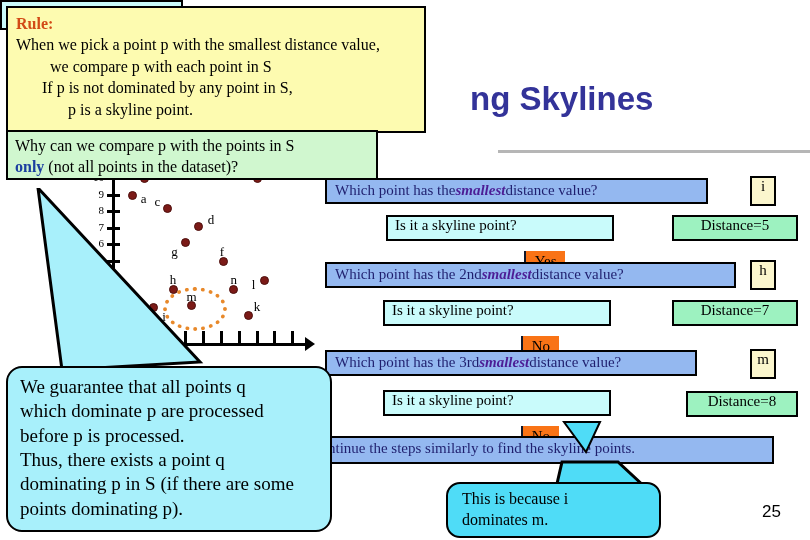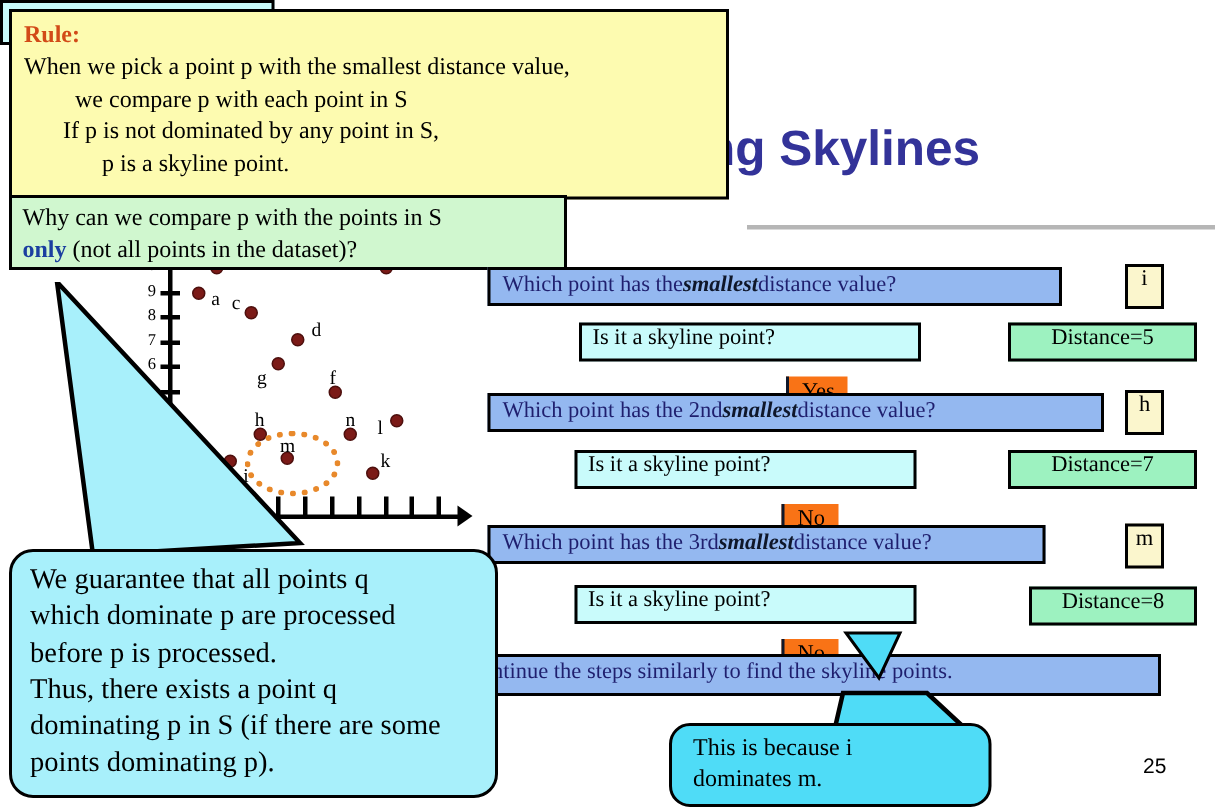--- a/index.html
+++ b/index.html
@@ -16,21 +16,21 @@
     font-family:"Liberation Sans", sans-serif;
     font-size:33px; font-weight:bold; color:#333399;
     letter-spacing:0px; white-space:nowrap;
   }
   #title-rule{
     left:498px; top:150px; width:312px; height:3px;
     background:#b6b6b6;
   }
   #page-num{
     left:762px; top:502px; font-family:"Liberation Sans",sans-serif;
-    font-size:14px; color:#000;
+    font-size:17px; color:#000;
   }
 
   
   #chart{ left:90px; top:178px; width:230px; height:190px; }
   #chart .axis-v{position:absolute;left:22px;top:0;width:3px;height:170px;background:#000;}
   #chart .axis-h{position:absolute;left:22px;top:165px;height:3px;width:196px;background:#000;}
   #chart .arrow-h{
     position:absolute;left:215px;top:159px;width:0;height:0;
     border-top:7px solid transparent;border-bottom:7px solid transparent;
     border-left:10px solid #000;
@@ -59,41 +59,41 @@
     position:absolute;box-sizing:border-box;
     border:2px solid #000;
     font-family:"Liberation Serif",serif;
     display:flex;
     line-height:1.15;
   }
   .qbox{
     background:#94b8f0;color:#1f1f6e;font-size:15px;
     padding:2px 8px; height:26px;
   }
-  .qbox i{ color:#0f172a; font-weight:bold; }
+  .qbox i{ color:#4c1d95; font-weight:bold; }
   .skybox{
     background:#c9fbfb;color:#000;font-size:15px;height:26px;padding:0;
   }
   .skybox .txt{padding:0 7px;}
   .skybox .ans{
     border-left:2px solid #0f172a;background:#f97316;
     padding:0 9px;height:100%;display:flex;align-items:center;margin-top:34px;
   }
   .distbox{
     background:#9df2c0;color:#000;font-size:15px;height:26px;
     padding:0 10px;
   }
   .ansbox{
     background:#fbf6cd;color:#000;font-size:15px;
     justify-content:center; width:26px;height:30px;
   }
 
   
   #rule-box{
-    left:6px;top:6px;width:480px;height:127px;
+    left:6px;top:6px;width:420px;height:127px;
     background:#fdfbb0;border:2px solid #000;
     box-sizing:border-box;padding:5px 8px;
     font-family:"Liberation Serif",serif;font-size:16px;color:#000;
     line-height:1.34;
   }
   #rule-box .hd{color:#d24a17;font-weight:bold;}
   #rule-box .l2{padding-left:34px;}
   #rule-box .l3{padding-left:26px;}
   #rule-box .l4{padding-left:52px;}
 

